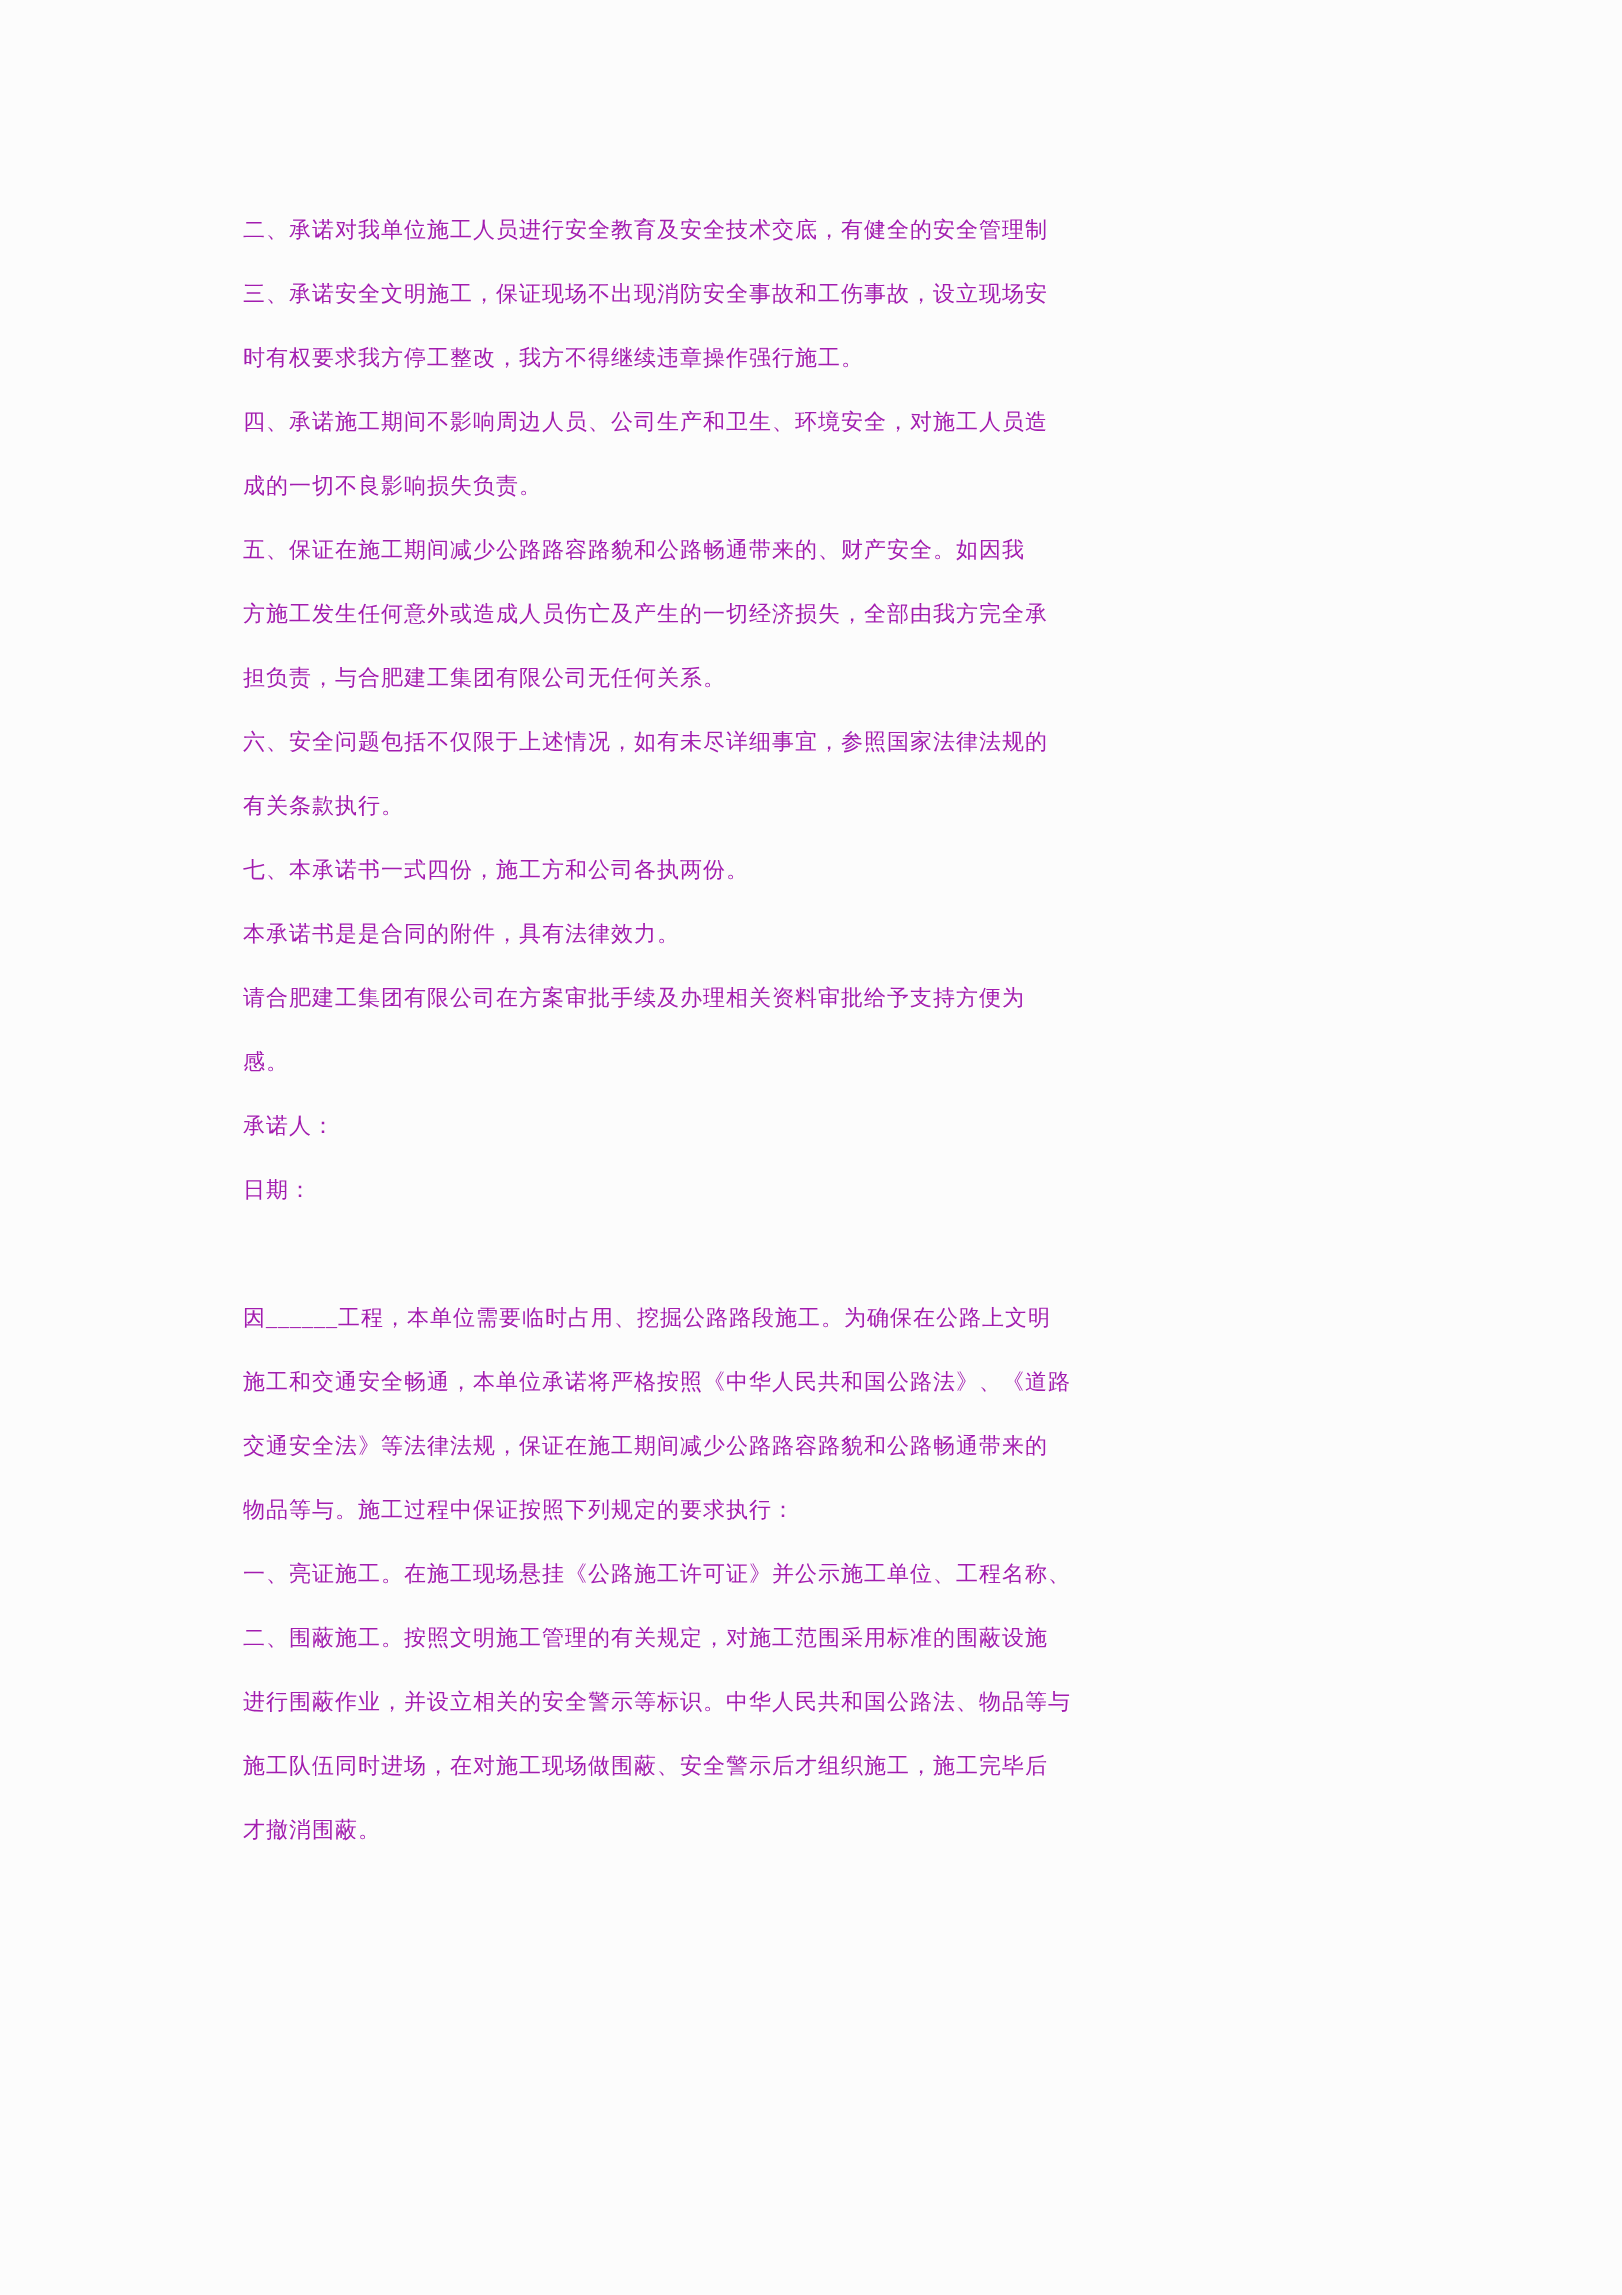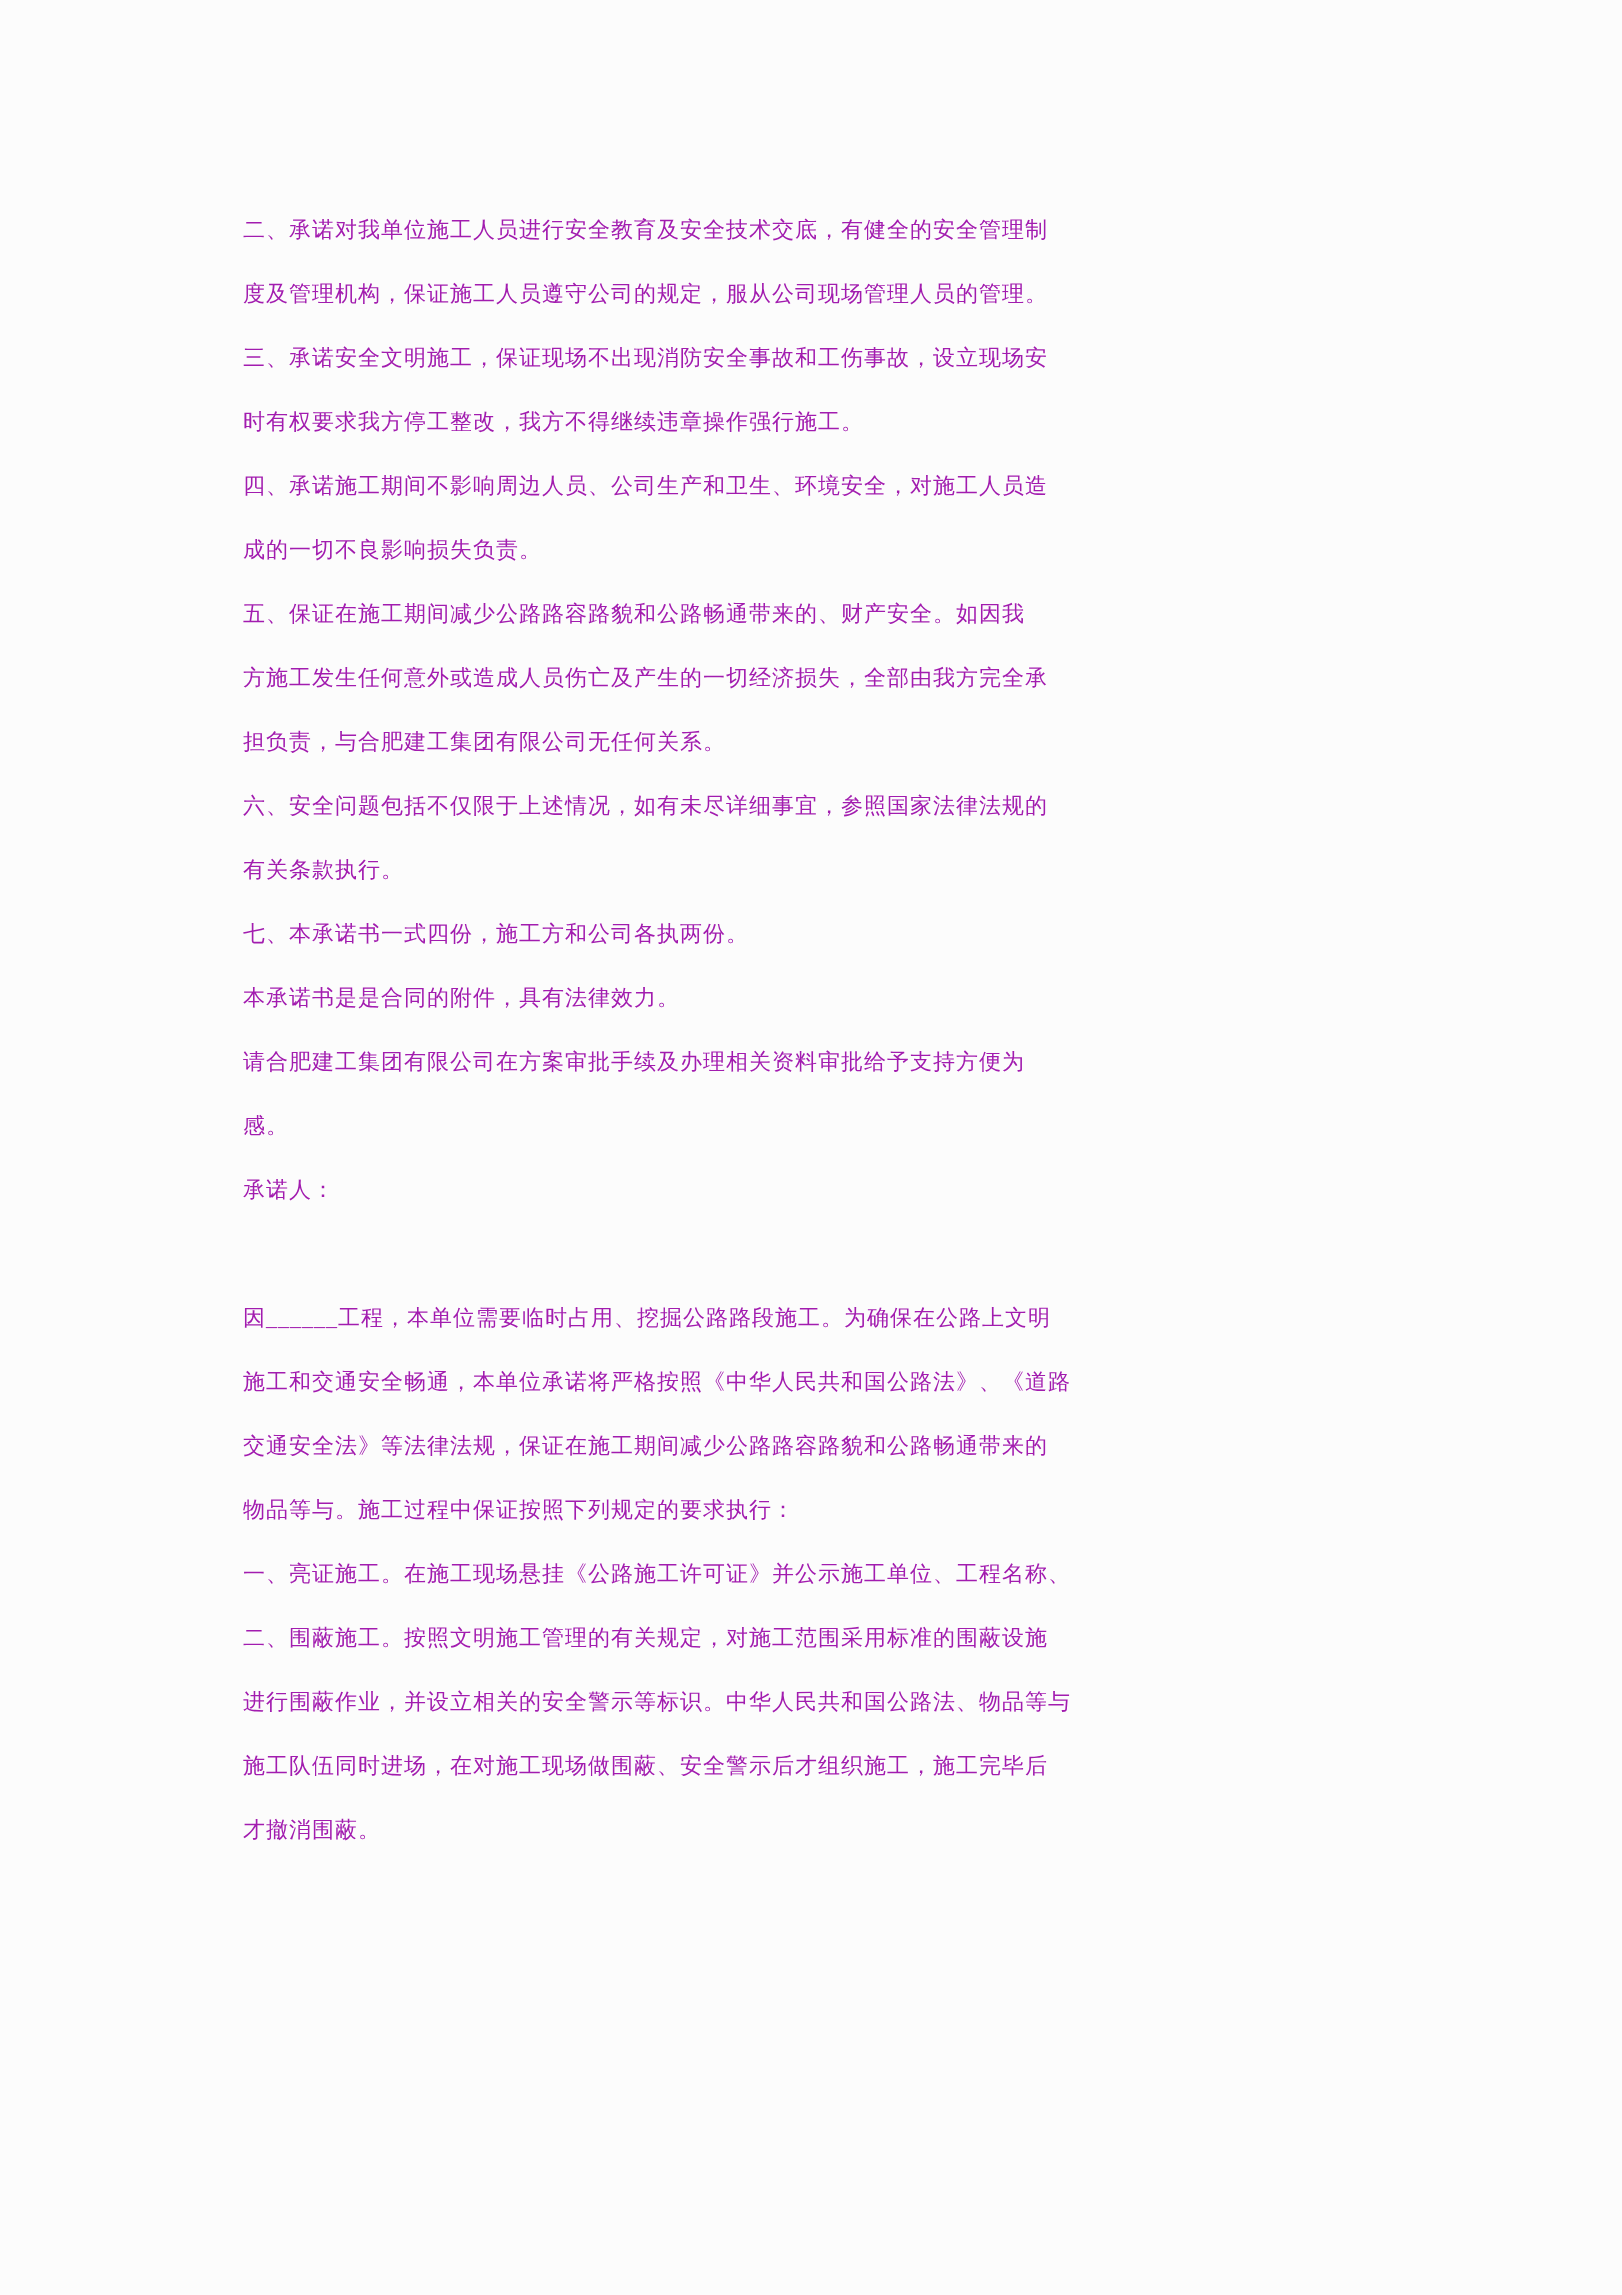--- a/index.html
+++ b/index.html
@@ -35,35 +35,35 @@
     white-space: nowrap;
     text-rendering: optimizeLegibility;
   }
 </style>
 </head>
 <body>
 
 <div class="page">
   <div class="text-block">
       <div class="text-line">二、承诺对我单位施工人员进行安全教育及安全技术交底，有健全的安全管理制</div>
-      <div class="text-line">度及管理机构，保证施工人员遵守公司的规定，服从公司现场管理人员的管理。</div>
       <div class="text-line">三、承诺安全文明施工，保证现场不出现消防安全事故和工伤事故，设立现场安</div>
       <div class="text-line">时有权要求我方停工整改，我方不得继续违章操作强行施工。</div>
       <div class="text-line">四、承诺施工期间不影响周边人员、公司生产和卫生、环境安全，对施工人员造</div>
       <div class="text-line">成的一切不良影响损失负责。</div>
       <div class="text-line">五、保证在施工期间减少公路路容路貌和公路畅通带来的、财产安全。如因我</div>
       <div class="text-line">方施工发生任何意外或造成人员伤亡及产生的一切经济损失，全部由我方完全承</div>
       <div class="text-line">担负责，与合肥建工集团有限公司无任何关系。</div>
       <div class="text-line">六、安全问题包括不仅限于上述情况，如有未尽详细事宜，参照国家法律法规的</div>
       <div class="text-line">有关条款执行。</div>
       <div class="text-line">七、本承诺书一式四份，施工方和公司各执两份。</div>
       <div class="text-line">本承诺书是是合同的附件，具有法律效力。</div>
       <div class="text-line">请合肥建工集团有限公司在方案审批手续及办理相关资料审批给予支持方便为</div>
       <div class="text-line">感。</div>
       <div class="text-line">承诺人：</div>
+      <div class="text-line">日期：</div>
       <div class="text-line"></div>
       <div class="text-line">因______工程，本单位需要临时占用、挖掘公路路段施工。为确保在公路上文明</div>
       <div class="text-line">施工和交通安全畅通，本单位承诺将严格按照《中华人民共和国公路法》、《道路</div>
       <div class="text-line">交通安全法》等法律法规，保证在施工期间减少公路路容路貌和公路畅通带来的</div>
       <div class="text-line">物品等与。施工过程中保证按照下列规定的要求执行：</div>
       <div class="text-line">一、亮证施工。在施工现场悬挂《公路施工许可证》并公示施工单位、工程名称、</div>
       <div class="text-line">二、围蔽施工。按照文明施工管理的有关规定，对施工范围采用标准的围蔽设施</div>
       <div class="text-line">进行围蔽作业，并设立相关的安全警示等标识。中华人民共和国公路法、物品等与</div>
       <div class="text-line">施工队伍同时进场，在对施工现场做围蔽、安全警示后才组织施工，施工完毕后</div>
       <div class="text-line">才撤消围蔽。</div>

